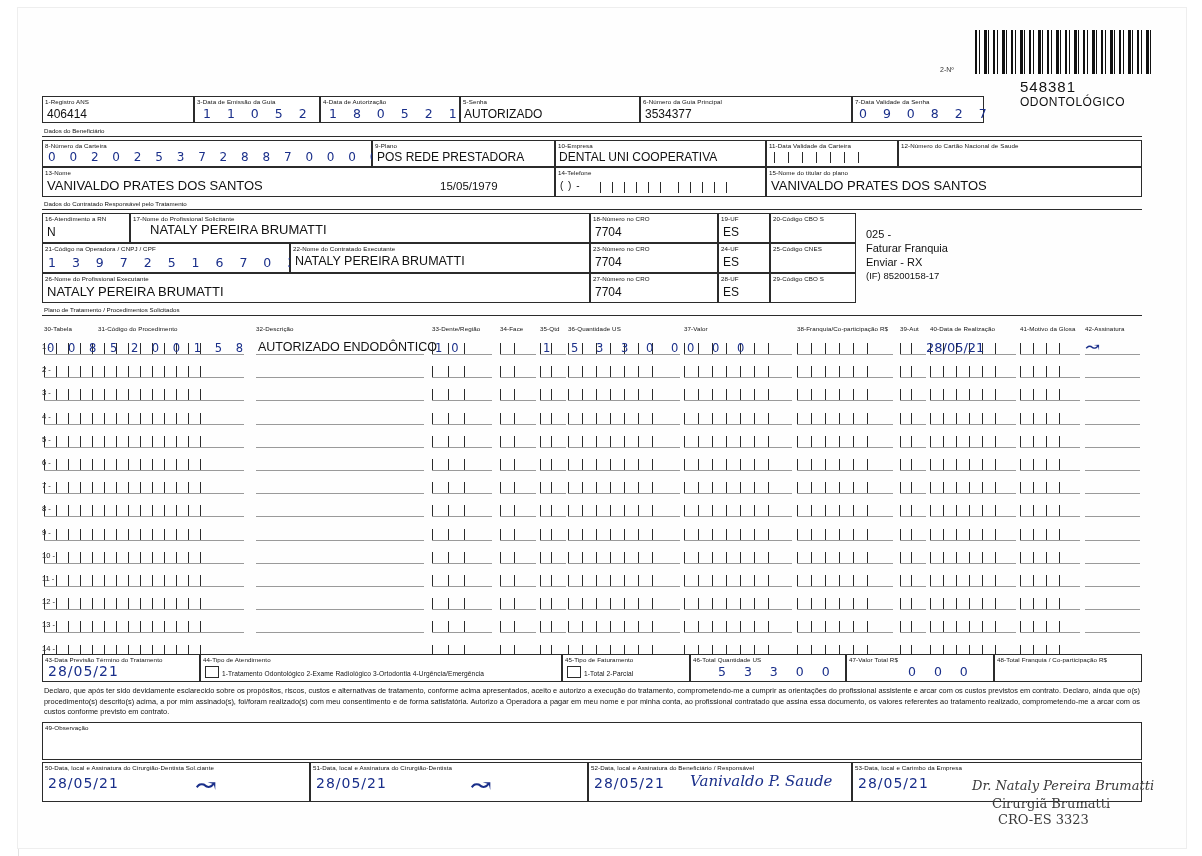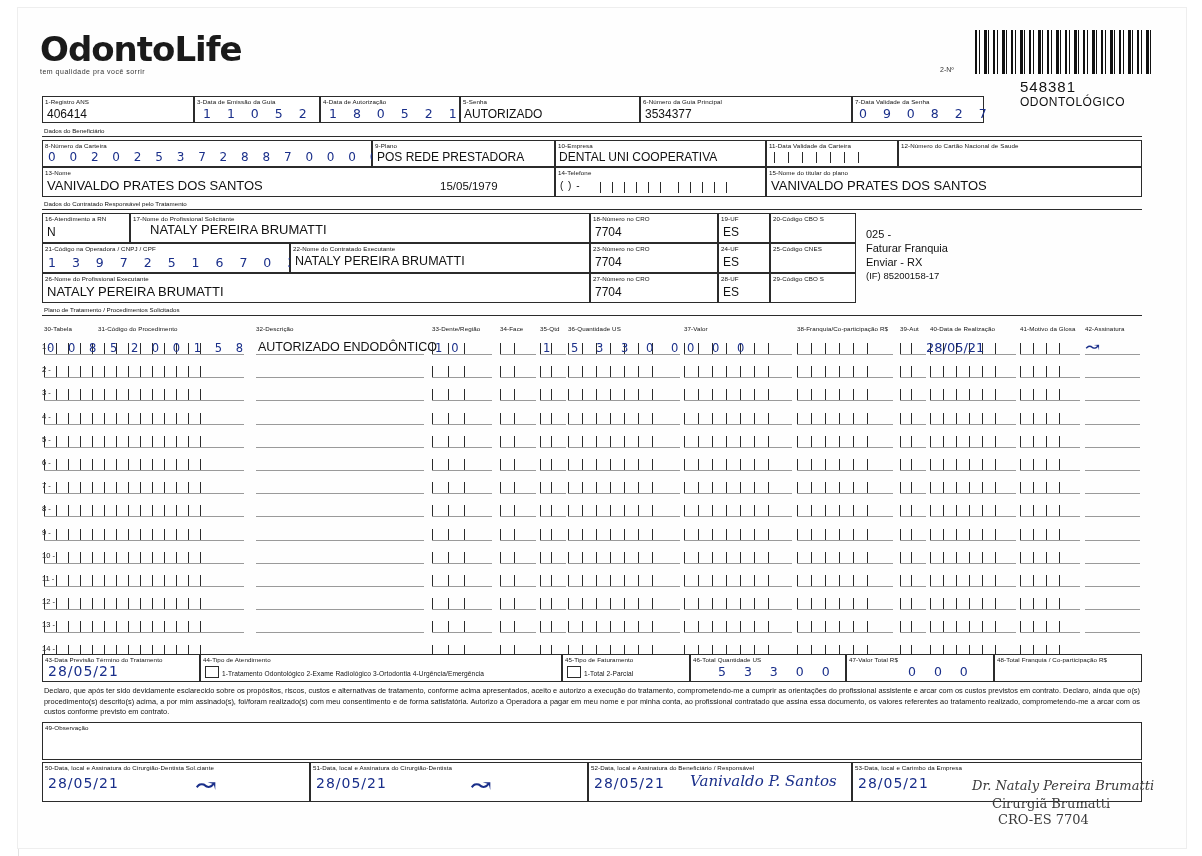--- a/index.html
+++ b/index.html
@@ -39,24 +39,20 @@
   .decl{position:absolute;font-size:7.4px;line-height:10.5px;color:#111;text-align:justify;}
 </style>
 </head>
 <body>
 
 <div id="page">
   <div class="edge-l"></div>
   <div class="edge-t"></div>
   <div class="scan"></div>
 
-  <div class="logo">
-    <div class="logo-text">OdontoLife</div>
-    <div class="logo-sub">tem qualidade pra você sorrir</div>
-  </div>
   <div class="nlabel">2-Nº</div>
   <div class="barcode"></div>
   <div class="barnum">548381</div>
   <div class="barlbl">ODONTOLÓGICO</div>
 
   <div class="bx" style="left:42px;top:96px;width:152px;height:27px;"></div>
   <div class="lbl" style="left:45px;top:98px;">1-Registro ANS</div>
   <div class="val" style="left:47px;top:107px;">406414</div>
 
   <div class="bx" style="left:194px;top:96px;width:126px;height:27px;"></div>
@@ -1550,21 +1546,21 @@
   <div class="sig" style="left:195px;top:770px;font-size:26px;">↝</div>
 
   <div class="bx" style="left:310px;top:762px;width:278px;height:40px;"></div>
   <div class="lbl" style="left:313px;top:764px;">51-Data, local e Assinatura do Cirurgião-Dentista</div>
   <div class="hand" style="left:316px;top:775px;font-size:14px;letter-spacing:1px;">28/05/21</div>
   <div class="sig" style="left:470px;top:770px;font-size:26px;">↝</div>
 
   <div class="bx" style="left:588px;top:762px;width:264px;height:40px;"></div>
   <div class="lbl" style="left:591px;top:764px;">52-Data, local e Assinatura do Beneficiário / Responsável</div>
   <div class="hand" style="left:594px;top:775px;font-size:14px;letter-spacing:1px;">28/05/21</div>
-  <div class="sig" style="left:690px;top:772px;font-size:15px;">Vanivaldo P. Santos</div>
+  <div class="sig" style="left:690px;top:772px;font-size:15px;">Vanivaldo P. Saude</div>
 
   <div class="bx" style="left:852px;top:762px;width:290px;height:40px;"></div>
   <div class="lbl" style="left:855px;top:764px;">53-Data, local e Carimbo da Empresa</div>
   <div class="hand" style="left:858px;top:775px;font-size:14px;letter-spacing:1px;">28/05/21</div>
   <div class="sig" style="left:972px;top:778px;font-size:13px;color:#3a3a3a;">Dr. Nataly Pereira Brumatti</div>
   <div class="sig" style="left:992px;top:796px;font-size:13px;color:#3a3a3a;font-style:normal;">Cirurgiã  Brumatti</div>
-  <div class="sig" style="left:998px;top:812px;font-size:13px;color:#3a3a3a;font-style:normal;">CRO-ES 7704</div>
+  <div class="sig" style="left:998px;top:812px;font-size:13px;color:#3a3a3a;font-style:normal;">CRO-ES 3323</div>
 </div>
 
 </body></html>

